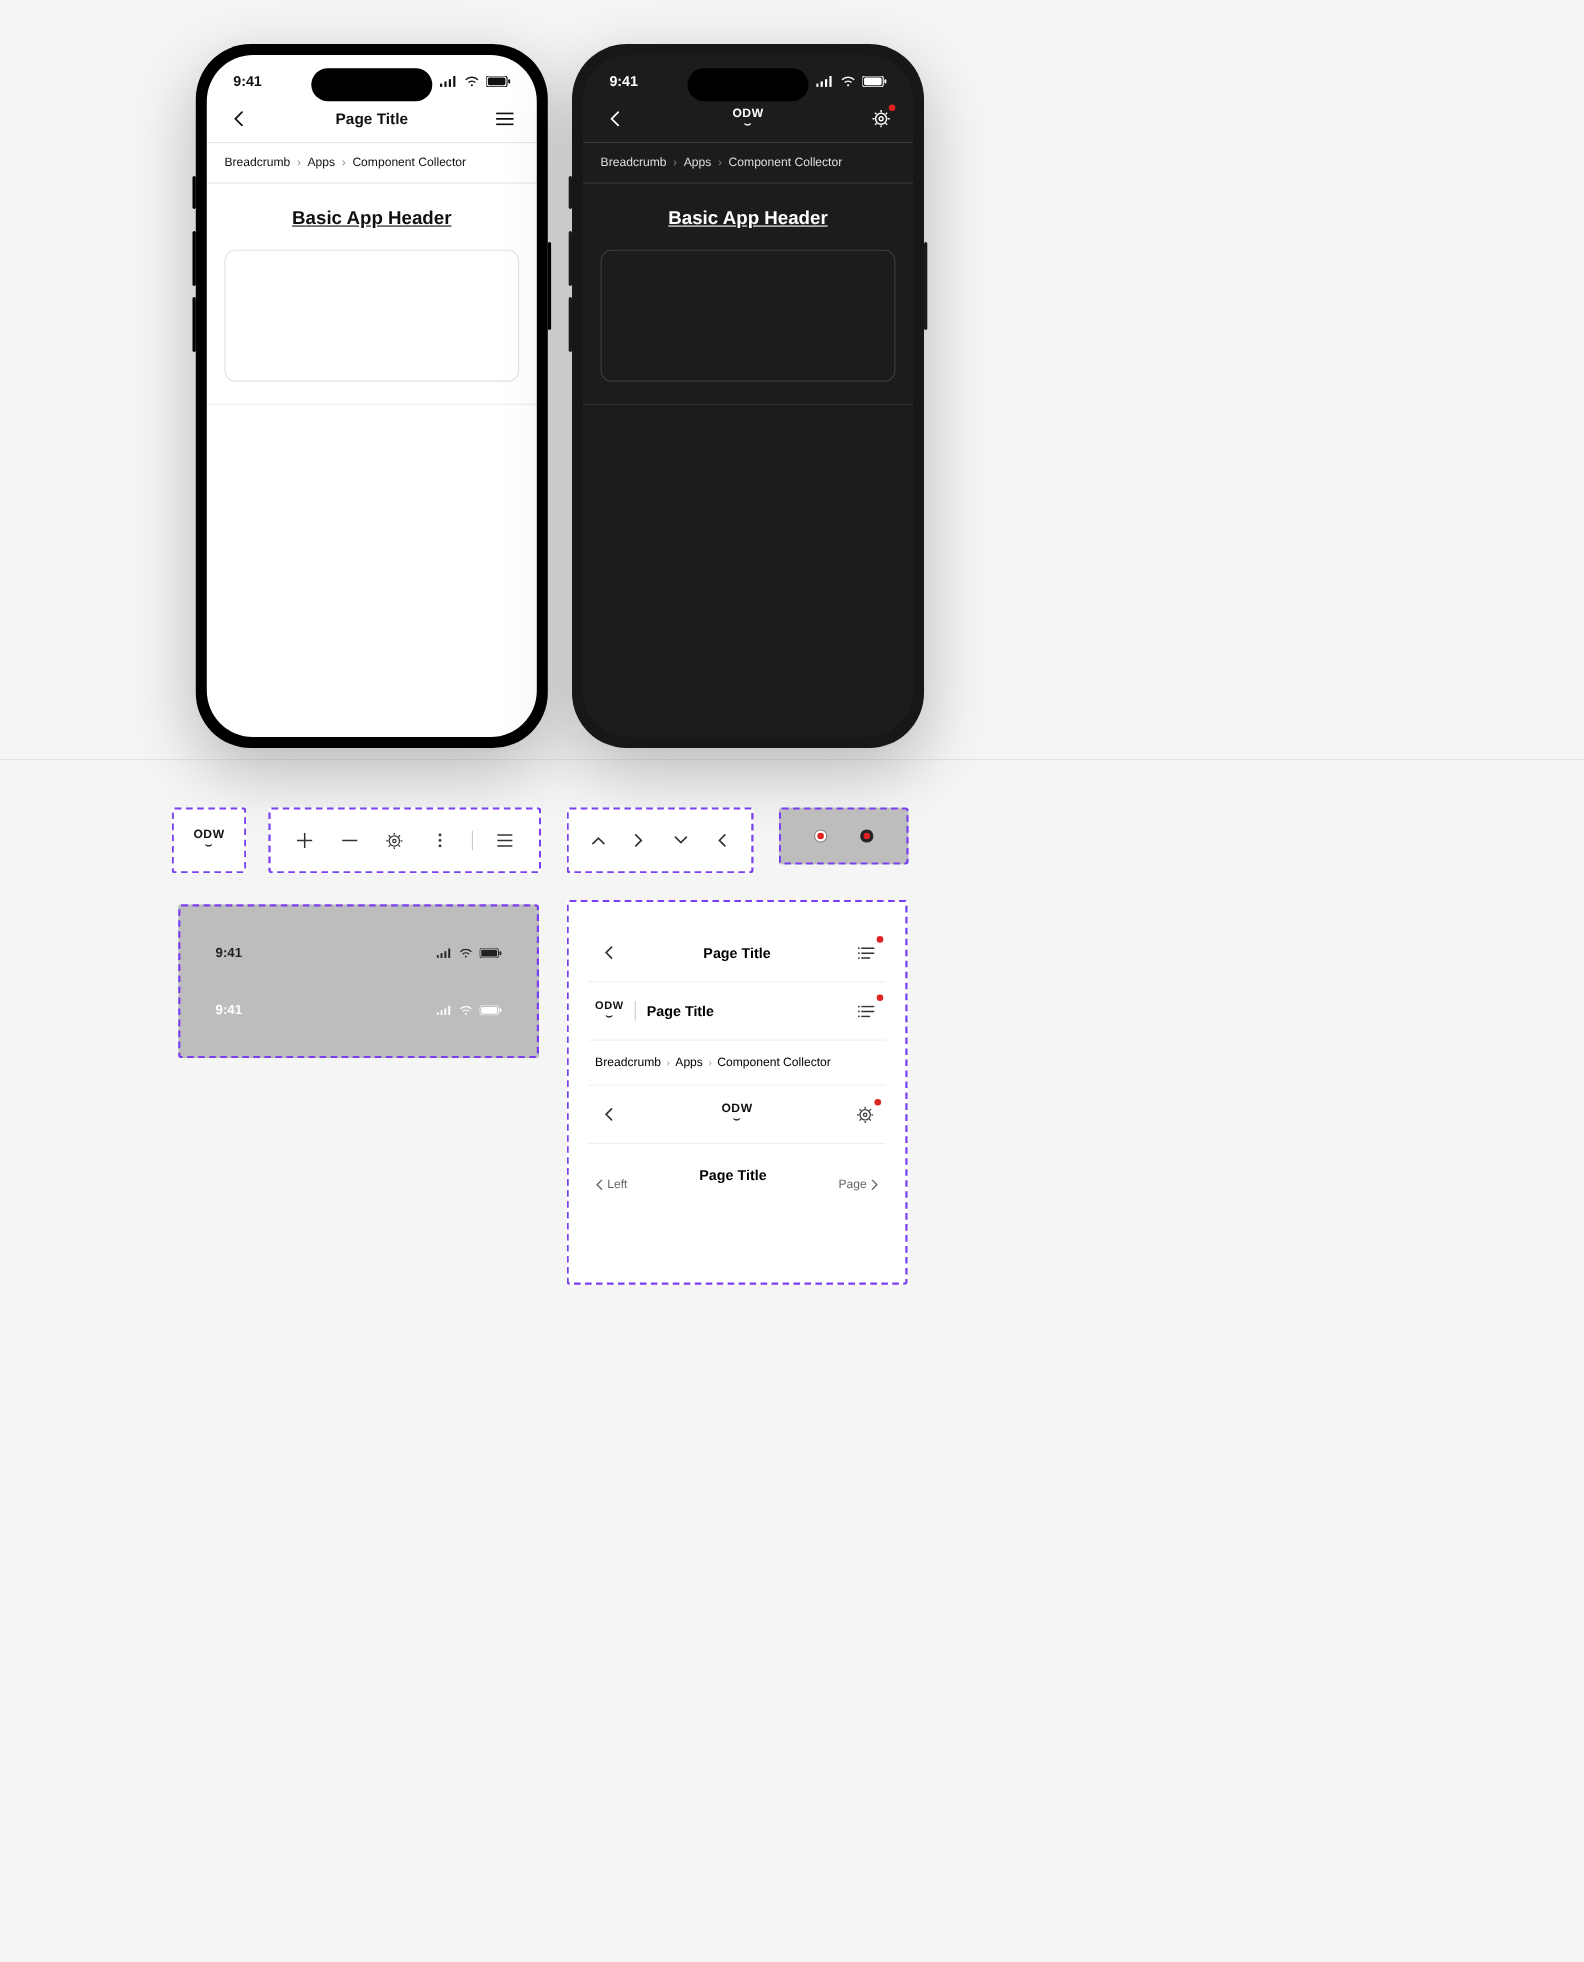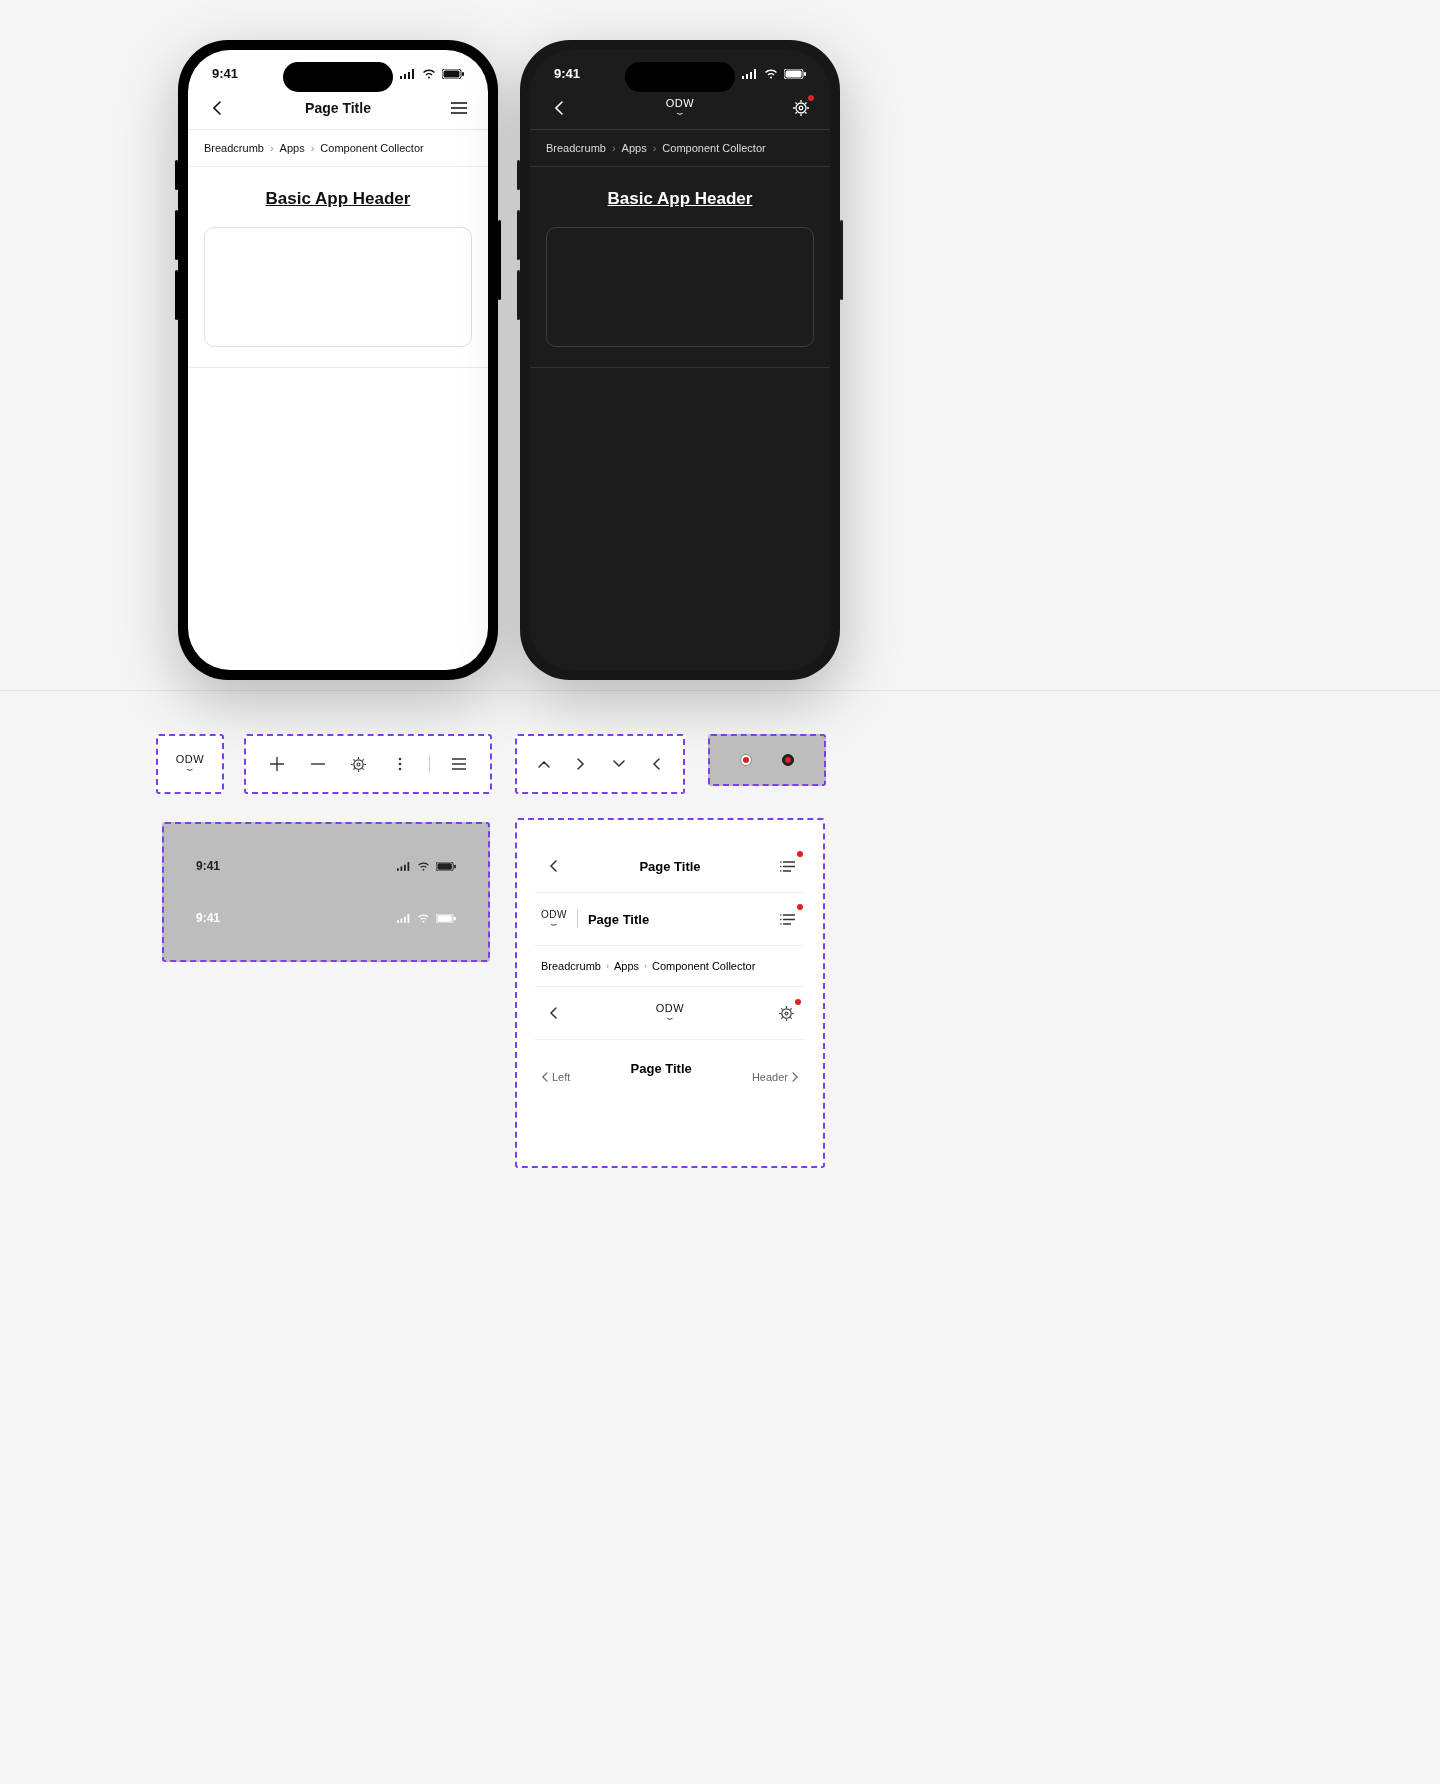--- a/index.html
+++ b/index.html
@@ -81,21 +81,21 @@
 }
 .phone.dark .section { border-bottom-color: rgba(255,255,255,0.1); }
 .section h2 { font-size:17px; font-weight:700; text-align:center; margin-bottom:18px; }
 .placeholder-box {
   height: 120px;
   border: 1px solid rgba(0,0,0,0.12);
   border-radius: 10px;
 }
 .phone.dark .placeholder-box { border-color: rgba(255,255,255,0.15); }
 
-.logo-odw { font-size:11px; font-weight:400; letter-spacing:0.5px; text-align:center; line-height:1; }
+.logo-odw { font-size:11px; font-weight:700; letter-spacing:0.5px; text-align:center; line-height:1; }
 .logo-odw::after { content:'\2323'; display:block; font-size:10px; margin-top:-1px; }
 
 .settings-badge { position:relative; }
 .settings-badge .dot { position:absolute; top:-2px; right:-2px; width:6px; height:6px; background:#d22; border-radius:50%; }
 
 
 .dashed {
   position:absolute;
   border: 2px dashed #7a3ff0;
   background: #fff;
@@ -437,20 +437,20 @@
 
   <div class="variant-row">
     <span class="navlabel">
       <svg width="7" height="10" viewBox="0 0 8 12">
           <path d="M7 1 2 6l5 5" stroke="currentColor" stroke-width="1.5" fill="none" stroke-linecap="round"></path>
         </svg>
       <span>Left</span>
     </span>
     <span class="title">Page Title</span>
     <span class="navlabel">
-      <span>Header</span>
+      <span>Page</span>
       <svg width="7" height="10" viewBox="0 0 8 12">
           <path d="M1 1l5 5-5 5" stroke="currentColor" stroke-width="1.5" fill="none" stroke-linecap="round"></path>
         </svg>
     </span>
   </div>
 
 </div>
 
 </body></html>

